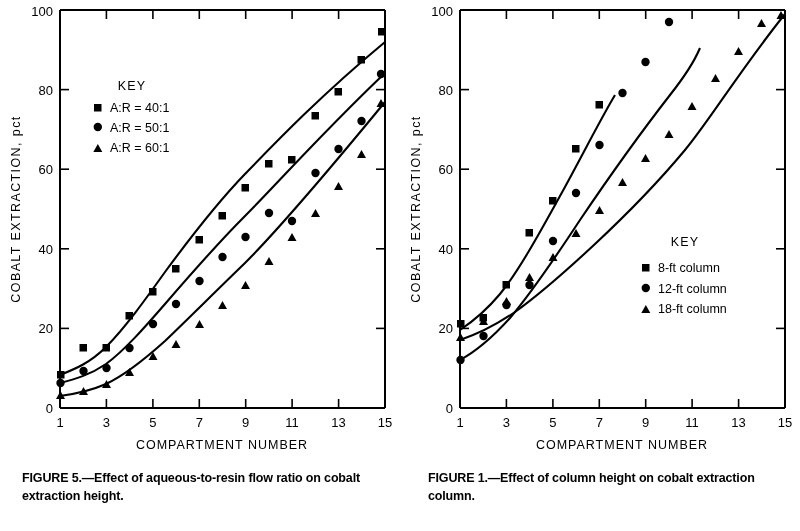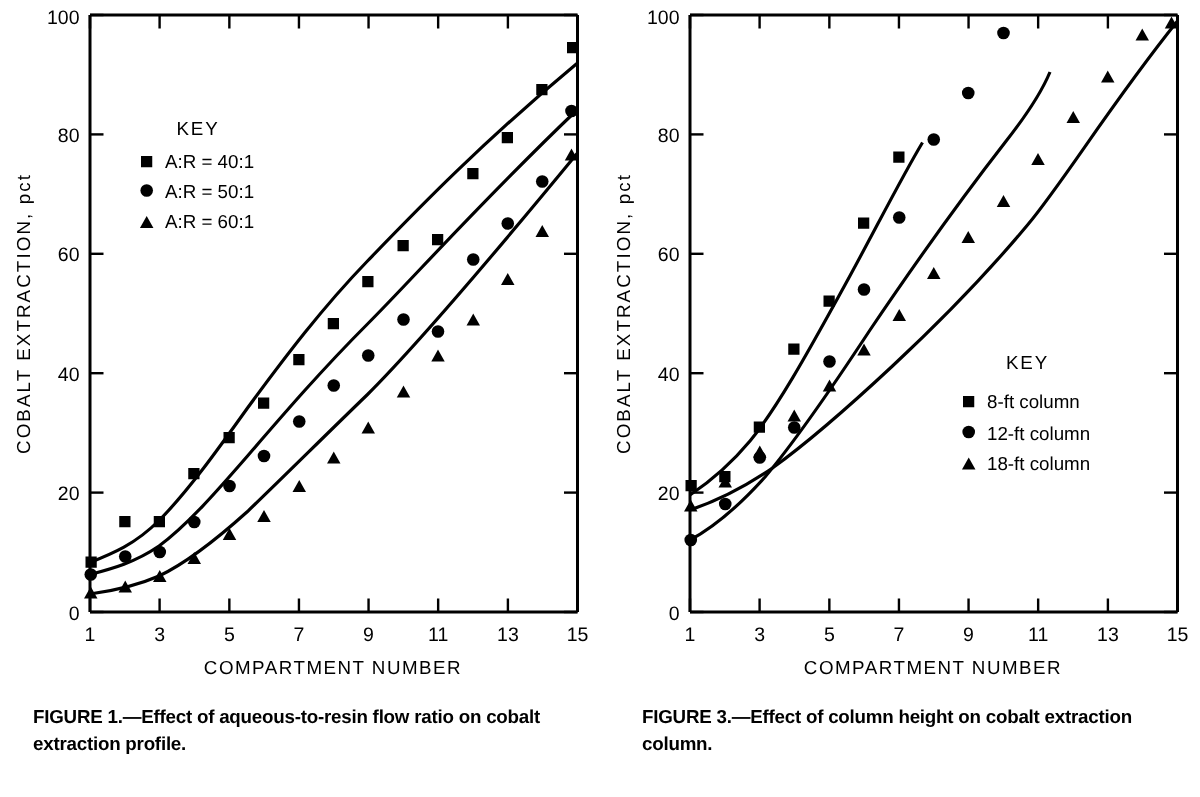--- a/index.html
+++ b/index.html
@@ -193,22 +193,22 @@
           <rect x="94" y="104" width="7.5" height="7.5"></rect>
           <text x="110" y="112">A:R = 40:1</text>
           <circle cx="97.8" cy="127" r="4.2"></circle>
           <text x="110" y="132">A:R = 50:1</text>
           <polygon points="97.8,144 102.3,152 93.3,152"></polygon>
           <text x="110" y="152">A:R = 60:1</text>
         </g>
       </svg>
     </div>
     <div class="caption">
-      <span class="cap-line">FIGURE 1.—Effect of aqueous-to-resin flow ratio on cobalt</span>
-      <span class="cap-line">extraction profile.</span>
+      <span class="cap-line">FIGURE 5.—Effect of aqueous-to-resin flow ratio on cobalt</span>
+      <span class="cap-line">extraction height.</span>
     </div>
   </div>
 
   <div class="figure-block" id="figure-right">
     <div class="plot-area">
       <svg class="plot-svg" width="400" height="470" viewBox="0 0 400 470" xmlns="http://www.w3.org/2000/svg">
         <g fill="none" stroke="#000" stroke-width="2">
           <line x1="60" y1="10" x2="60" y2="408"></line>
           <line x1="60" y1="408" x2="385" y2="408"></line>
           <line x1="60" y1="10" x2="385" y2="10"></line>
@@ -319,18 +319,18 @@
           <rect x="242" y="264" width="7.5" height="7.5"></rect>
           <text x="258" y="272">8-ft column</text>
           <circle cx="245.8" cy="288" r="4.2"></circle>
           <text x="258" y="293">12-ft column</text>
           <polygon points="245.8,305 250.3,313 241.3,313"></polygon>
           <text x="258" y="313">18-ft column</text>
         </g>
       </svg>
     </div>
     <div class="caption">
-      <span class="cap-line">FIGURE 3.—Effect of column height on cobalt extraction</span>
+      <span class="cap-line">FIGURE 1.—Effect of column height on cobalt extraction</span>
       <span class="cap-line">column.</span>
     </div>
   </div>
 
 </div>
 
 </body></html>

